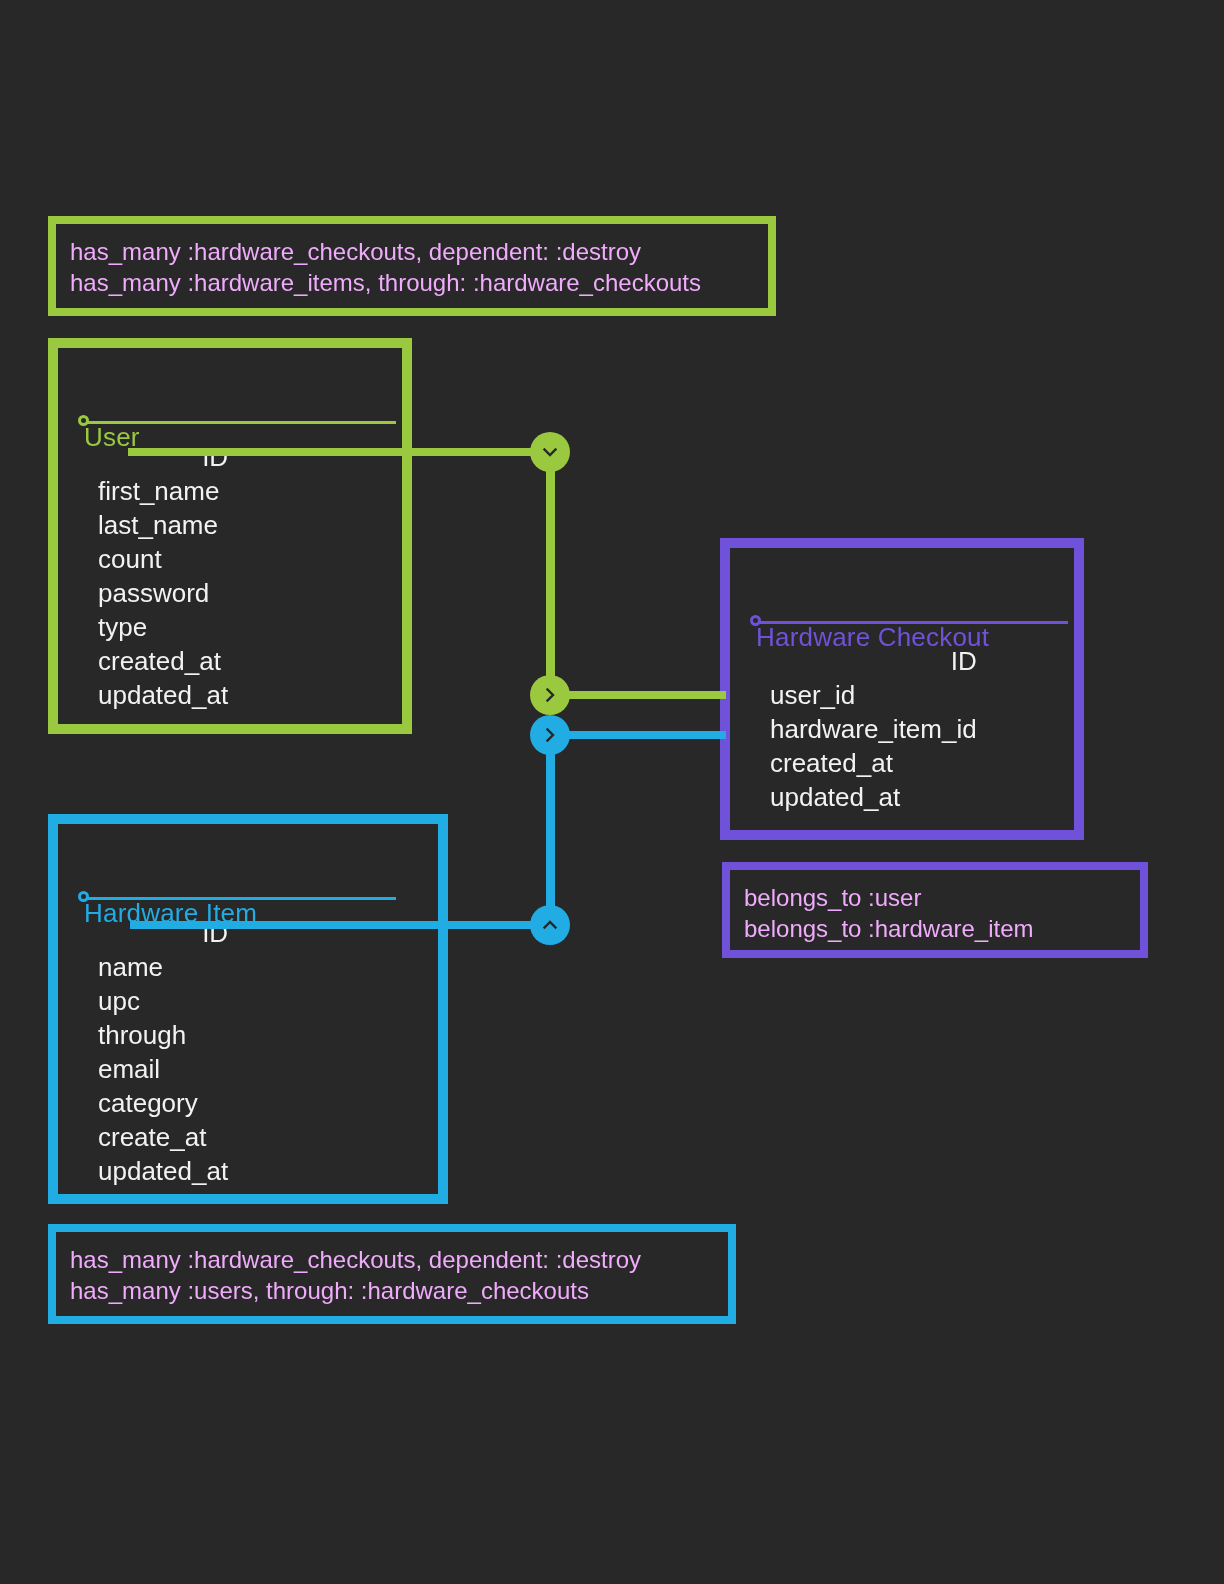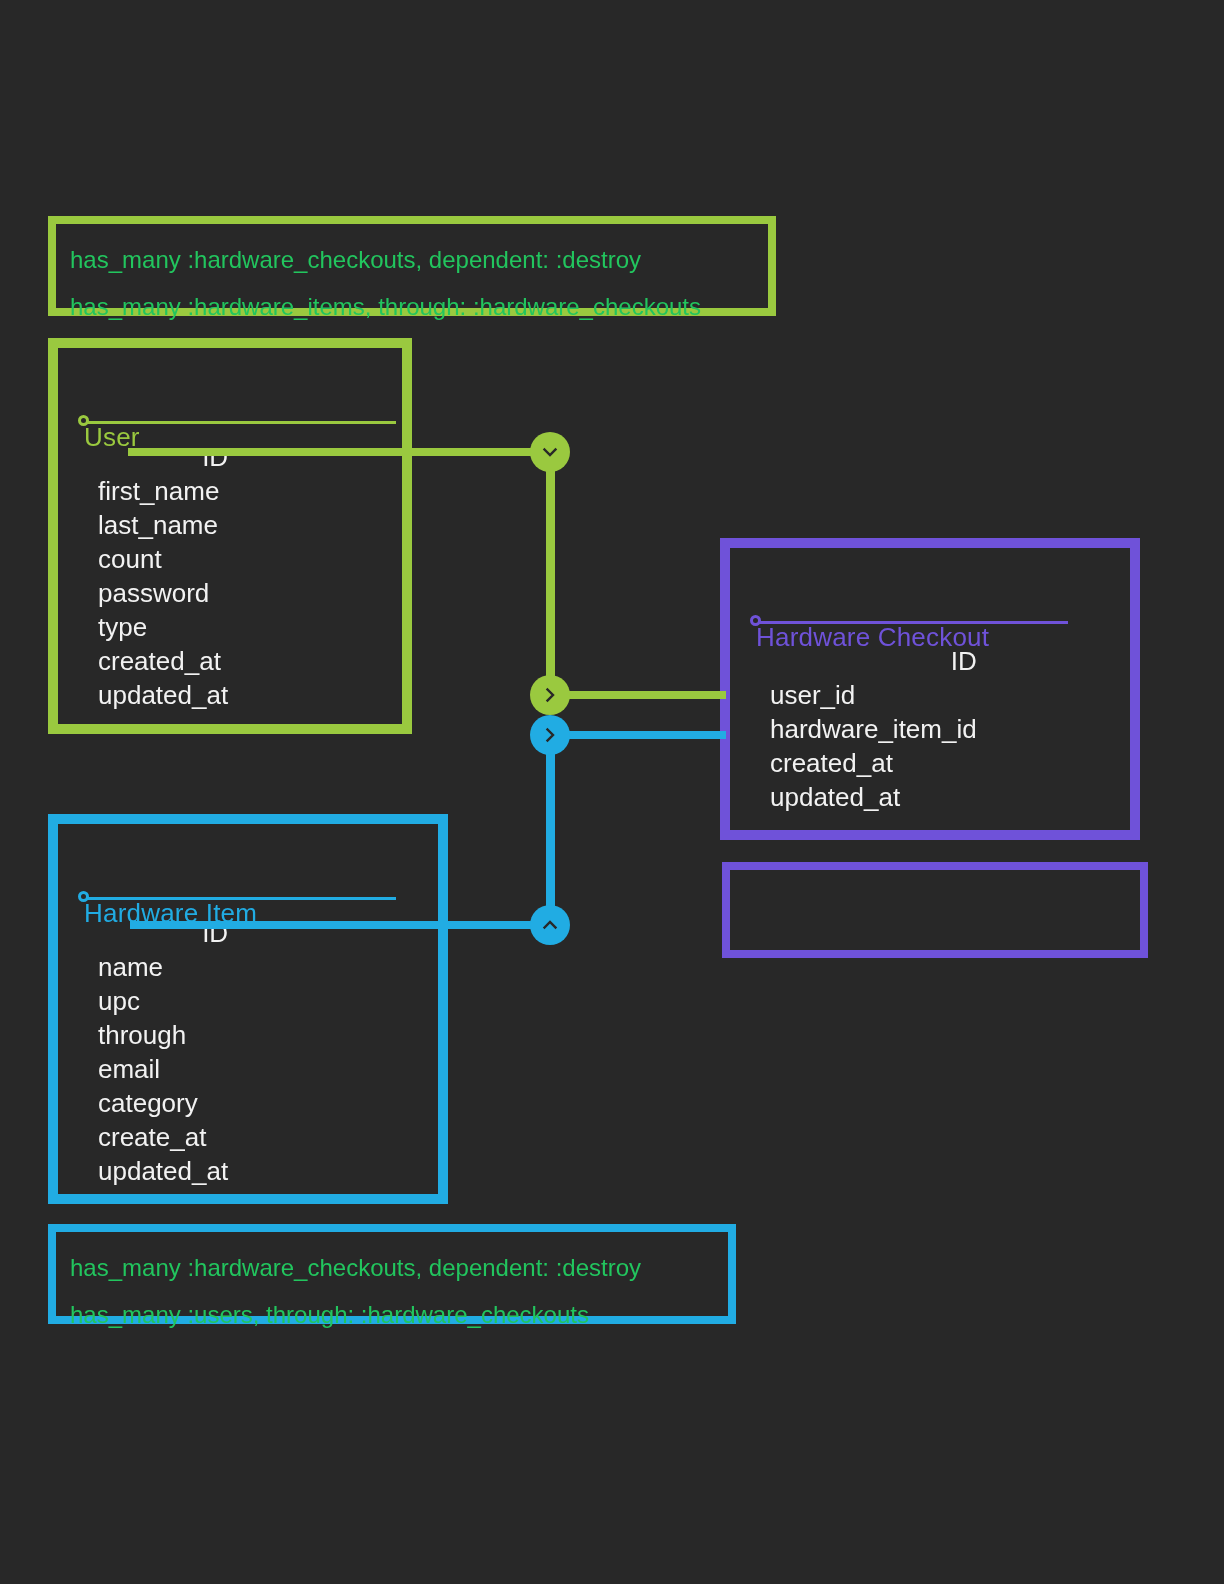--- a/index.html
+++ b/index.html
@@ -84,23 +84,23 @@
   .note-inner {
     position: absolute;
     inset: 3px;
     border: 2px solid transparent;
     box-sizing: border-box;
   }
   .note-text {
     position: absolute;
     left: 14px;
     top: 12px;
-    color: #22c55e;
+    color: #f0abfc;
     font-size: 24px;
-    line-height: 47px;
+    line-height: 31px;
     white-space: pre;
   }
 
   
   .line-h { position: absolute; height: 8px; }
   .line-v { position: absolute; width: 8px; }
 
   
   .node {
     position: absolute;
@@ -134,36 +134,38 @@
       <div class="field-row">first_name</div>
       <div class="field-row">last_name</div>
       <div class="field-row">count</div>
       <div class="field-row">password</div>
       <div class="field-row">type</div>
       <div class="field-row">created_at</div>
       <div class="field-row">updated_at</div>
     </div>
   </div>
 
-  <div class="entity" style="left:720px; top:538px; width:420px; height:302px; border-color:#6f52d9; color:#6f52d9;">
+  <div class="entity" style="left:720px; top:538px; width:364px; height:302px; border-color:#6f52d9; color:#6f52d9;">
     <div class="entity-inner" style="border-color:#282828;"></div>
     <div class="entity-title" style="color:#6f52d9;">Hardware Checkout</div>
     <div class="title-rule" style="width:312px; background:#6f52d9;"></div>
     <div class="title-ring" style="color:#6f52d9;"></div>
     <div class="fields" style="top:96px;">
       <div class="field-row pk">ID</div>
       <div class="field-row">user_id</div>
       <div class="field-row">hardware_item_id</div>
       <div class="field-row">created_at</div>
       <div class="field-row">updated_at</div>
     </div>
   </div>
 
   <div class="note" style="left:722px; top:862px; width:426px; height:96px; border-color:#6f52d9;">
     <div class="note-inner" style="border-color:#282828;"></div>
+    <div class="note-text">belongs_to :user
+belongs_to :hardware_item</div>
   </div>
 
   <div class="entity" style="left:48px; top:814px; width:400px; height:390px; border-color:#21ace3; color:#21ace3;">
     <div class="entity-inner" style="border-color:#282828;"></div>
     <div class="entity-title" style="color:#21ace3;">Hardware Item</div>
     <div class="title-rule" style="width:312px; background:#21ace3;"></div>
     <div class="title-ring" style="color:#21ace3;"></div>
     <div class="fields">
       <div class="field-row pk">ID</div>
       <div class="field-row">name</div>

